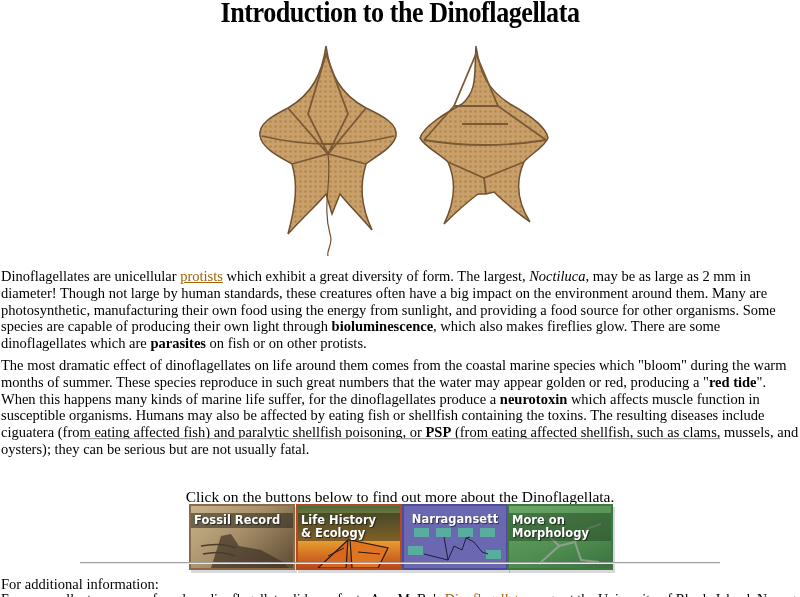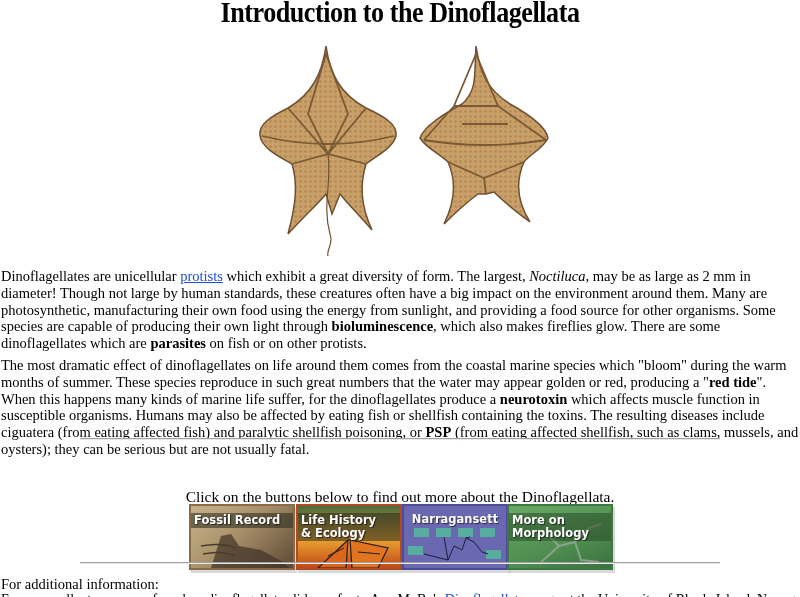--- a/index.html
+++ b/index.html
@@ -18,21 +18,21 @@
   }
   .hero {
     position: absolute; left: 248px; top: 44px; width: 304px; height: 212px;
   }
   .p {
     position: absolute; left: 1px; width: 798px; margin: 0;
     line-height: 16.8px;
   }
   .p1 { top: 268px; }
   .p2 { top: 357px; }
-  a.link { color: #1d4ed8; text-decoration: underline; }
+  a.link { color: #a16207; text-decoration: underline; }
   .hr {
     position: absolute; left: 80px; width: 640px; height: 0;
     border-top: 1px solid #a0a0a0; border-bottom: 1px solid #e8e8e8;
   }
   .hr1 { top: 438px; }
   .hr2 { top: 562px; }
   .click-text {
     position: absolute; left: 0; right: 0; top: 452px; text-align: center;
     font-size: 15.5px;
     margin-top: 36px;

